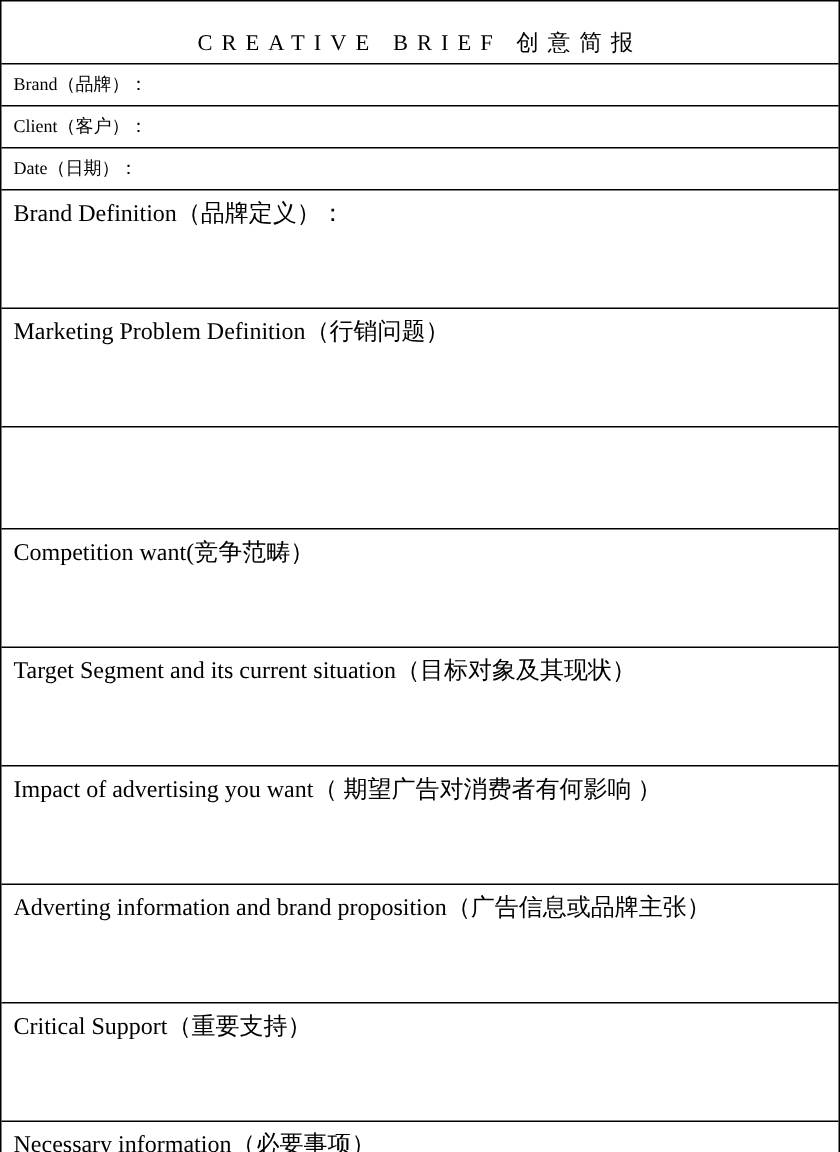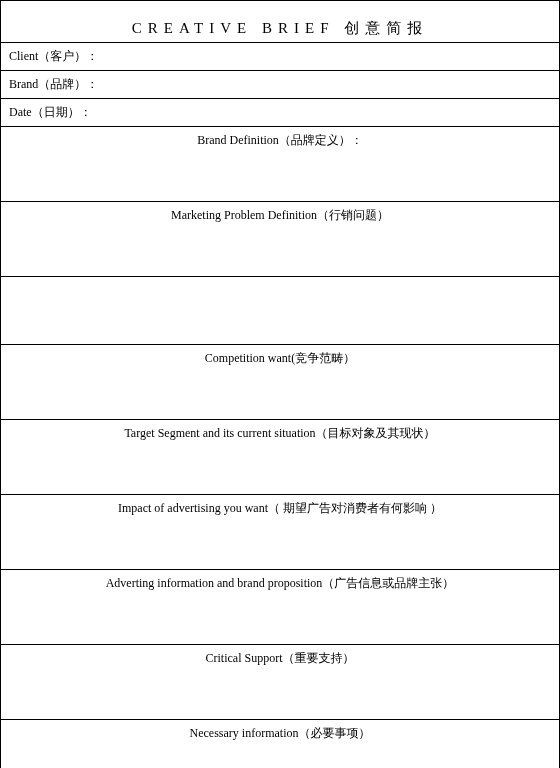--- a/index.html
+++ b/index.html
@@ -53,44 +53,43 @@
       border-bottom: 1px solid #000;
       min-height: 68px;
       padding: 5px 8px 8px;
     }
 
     .section:last-child {
       border-bottom: none;
     }
 
     .section-label {
-      font-size: 12px;
+      font-size: 16px;
       margin-bottom: 4px;
-      text-align: center;
     }
 
     .section-content {
       min-height: 40px;
     }
   </style>
 </head>
 <body>
 
 <div class="page">
 
   <div class="title-section">
     <span>CREATIVE   BRIEF  创意简报</span>
   </div>
 
   <div class="header-fields">
     <div class="header-field">
-      <span>Client（客户）：</span>
+      <span>Brand（品牌）：</span>
     </div>
     <div class="header-field">
-      <span>Brand（品牌）：</span>
+      <span>Client（客户）：</span>
     </div>
     <div class="header-field">
       <span>Date（日期）：</span>
     </div>
   </div>
 
   <div id="sections-container">
   <div class="section">
         <div class="section-label">Brand Definition（品牌定义）：</div>
         <div class="section-content"></div>

